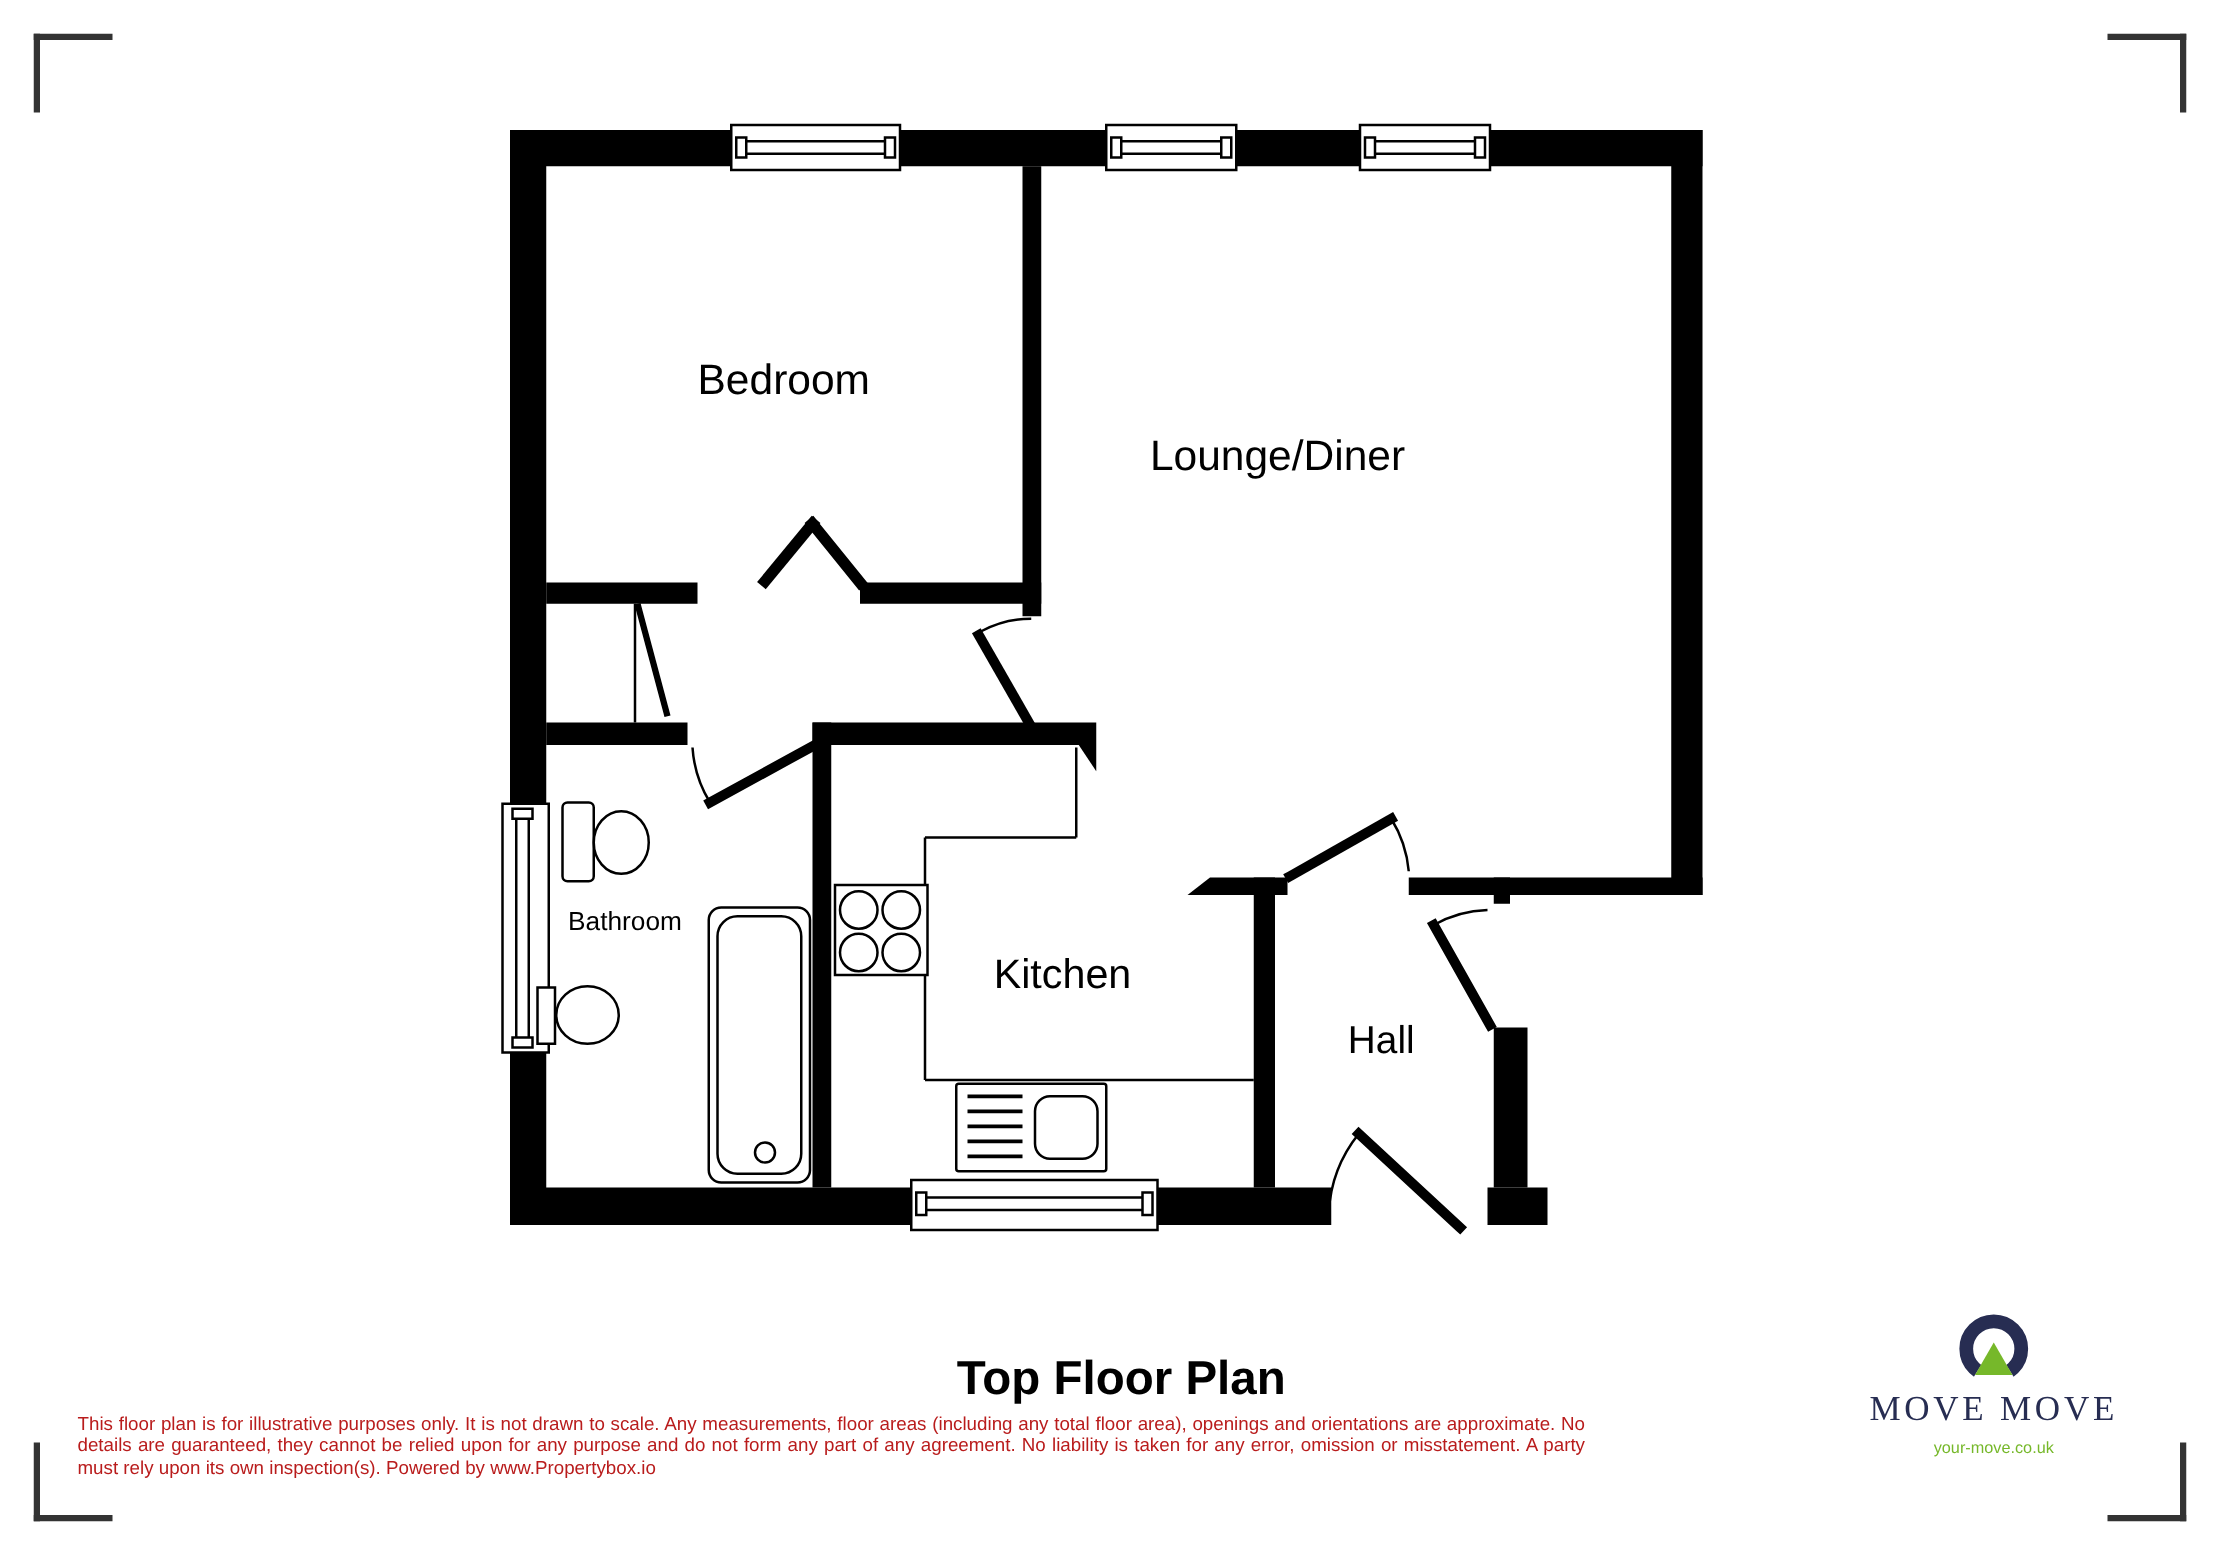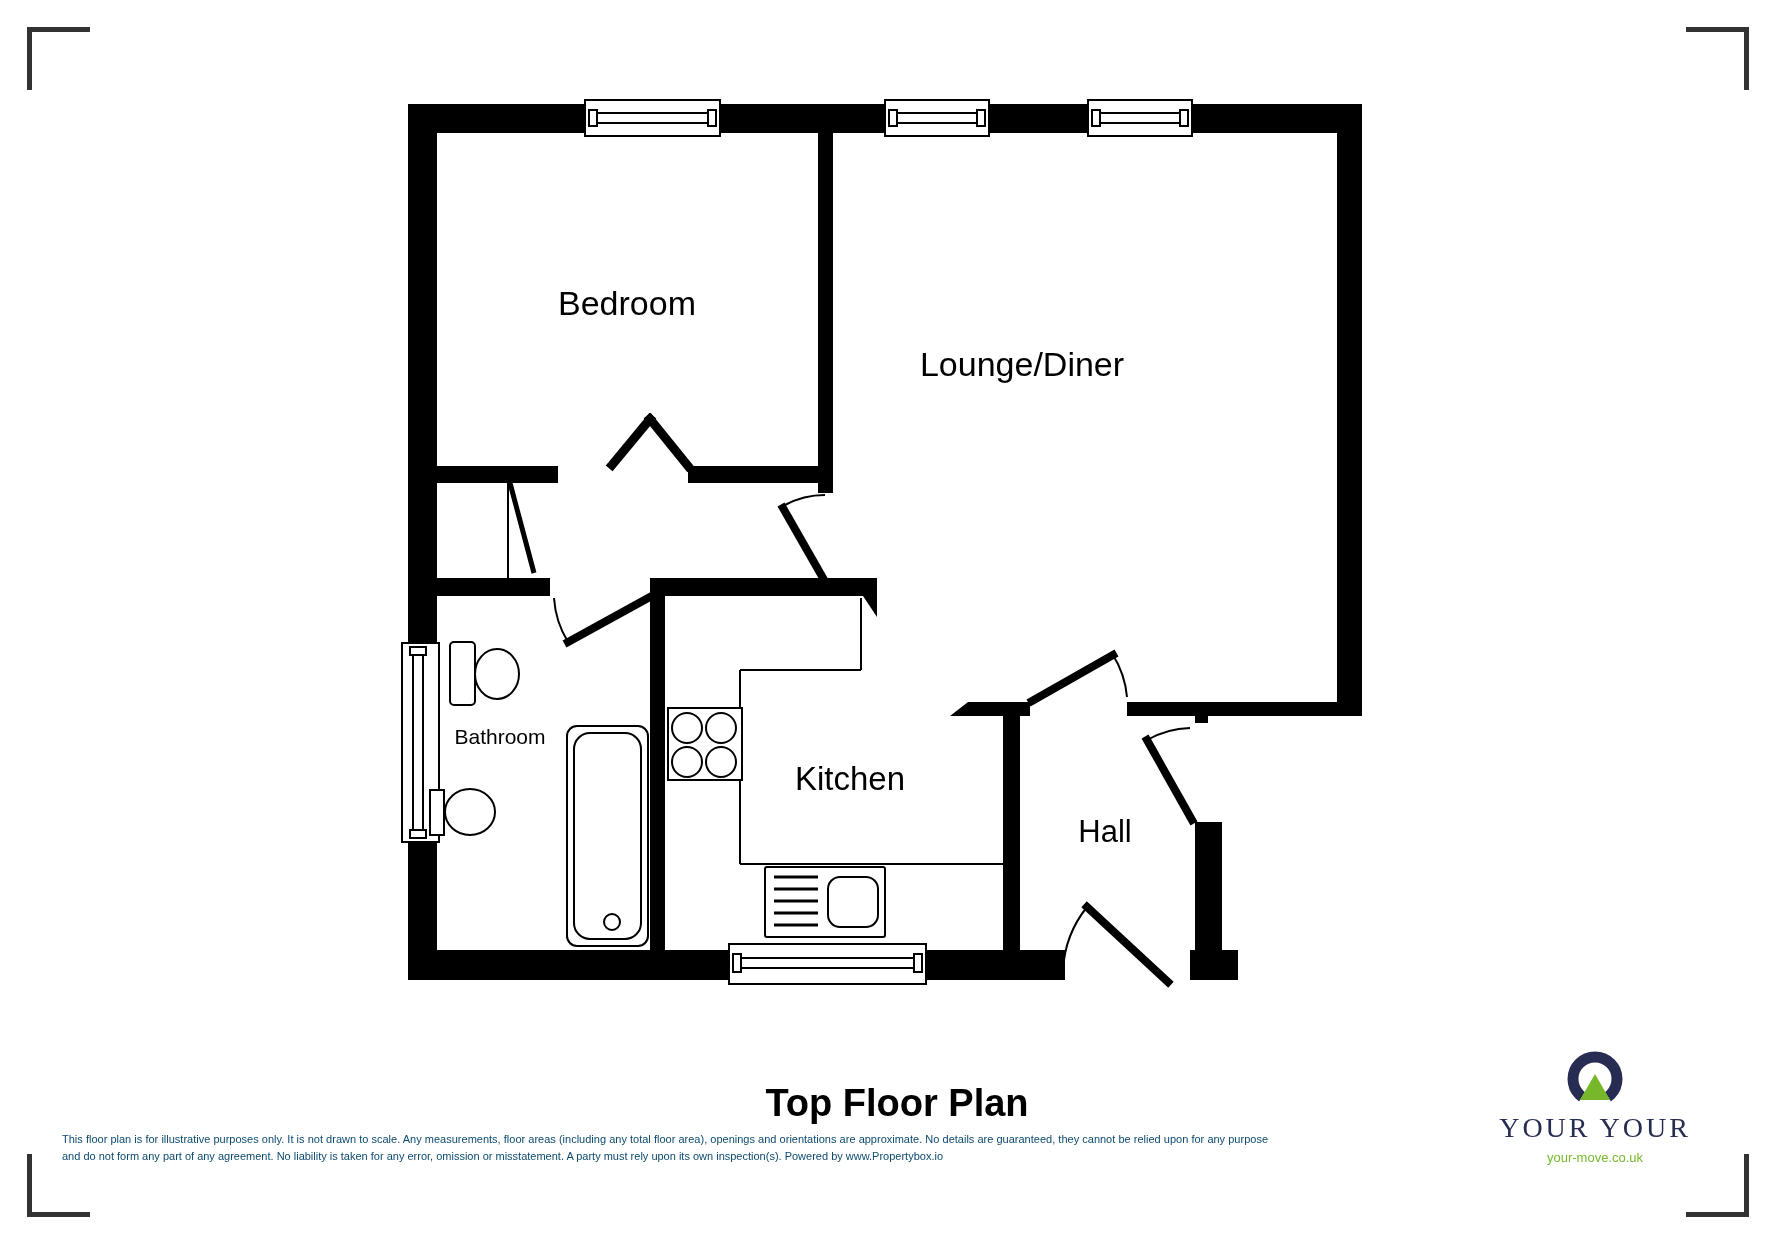--- a/index.html
+++ b/index.html
@@ -5,22 +5,22 @@
   html,body{margin:0;padding:0;background:#ffffff;}
   #page{position:relative;width:1771px;height:1239px;background:#fff;overflow:hidden;
         font-family:"Liberation Sans",sans-serif;}
   .corner{position:absolute;width:58px;height:58px;}
   #mark-tl{left:27px;top:27px;border-left:5px solid #333;border-top:5px solid #333;}
   #mark-tr{left:1686px;top:27px;border-right:5px solid #333;border-top:5px solid #333;}
   #mark-bl{left:27px;top:1154px;border-left:5px solid #333;border-bottom:5px solid #333;}
   #mark-br{left:1686px;top:1154px;border-right:5px solid #333;border-bottom:5px solid #333;}
   #plan-title{position:absolute;left:647px;top:1082px;width:500px;text-align:center;
         font-size:38px;font-weight:bold;color:#000;}
-  #disclaimer{position:absolute;left:62px;top:1131px;width:1206px;font-size:11px;
-        line-height:17.4px;color:#0c4a6e;text-align:justify;}
+  #disclaimer{position:absolute;left:62px;top:1131px;width:1206px;font-size:15px;
+        line-height:17.4px;color:#b91c1c;text-align:justify;}
   #logo{position:absolute;left:1470px;top:1050px;width:250px;text-align:center;}
   #logo-brand{font-family:"Liberation Serif",serif;font-size:28px;letter-spacing:3px;
         color:#272d52;margin-top:4px;white-space:nowrap;}
   #logo-url{font-size:13px;font-weight:normal;color:#76b82a;margin-top:6px;}
   svg text{font-family:"Liberation Sans",sans-serif;fill:#000;}
 </style>
 </head>
 <body>
 
 <div id="page">
@@ -162,17 +162,17 @@
   <div id="plan-title">Top Floor Plan</div>
 
   <div id="disclaimer">This floor plan is for illustrative purposes only. It is not drawn to scale. Any measurements, floor areas (including any total floor area), openings and orientations are approximate. No details are guaranteed, they cannot be relied upon for any purpose and do not form any part of any agreement. No liability is taken for any error, omission or misstatement. A party must rely upon its own inspection(s). Powered by www.Propertybox.io</div>
 
   <div id="logo">
     <svg width="70" height="58" viewBox="0 0 70 58" style="display:block;margin:0 auto;">
       <circle cx="35" cy="29" r="22" fill="none" stroke="#272d52" stroke-width="11"></circle>
       <polygon points="35,26 15,58 55,58" fill="#ffffff"></polygon>
       <polygon points="35,24 20,50 50,50" fill="#76b82a"></polygon>
     </svg>
-    <div id="logo-brand">YOUR YOUR</div>
+    <div id="logo-brand">MOVE MOVE</div>
     <div id="logo-url">your-move.co.uk</div>
   </div>
 
 </div>
 
 </body></html>

